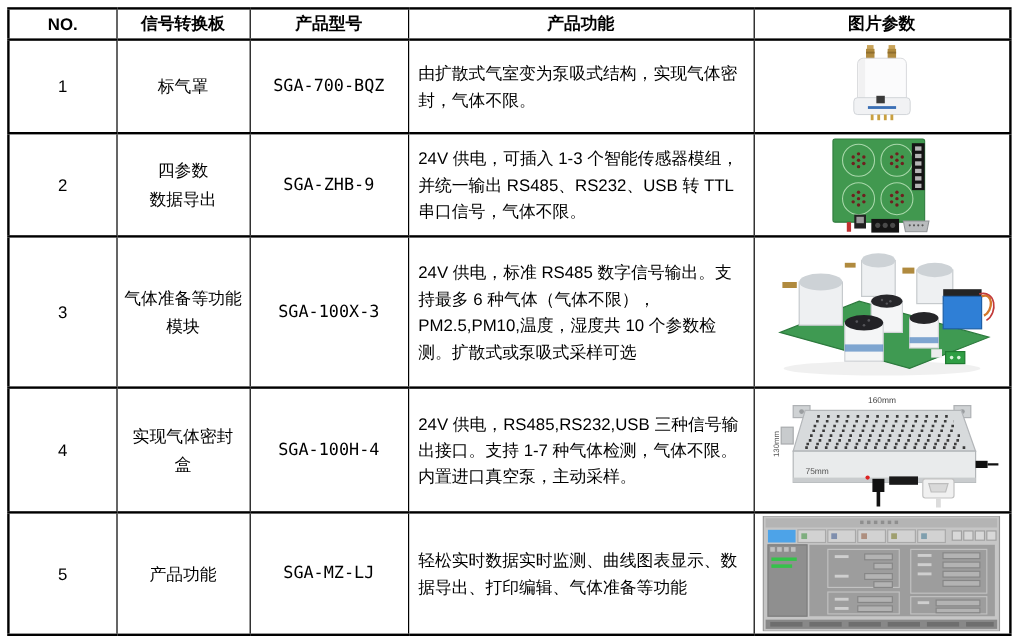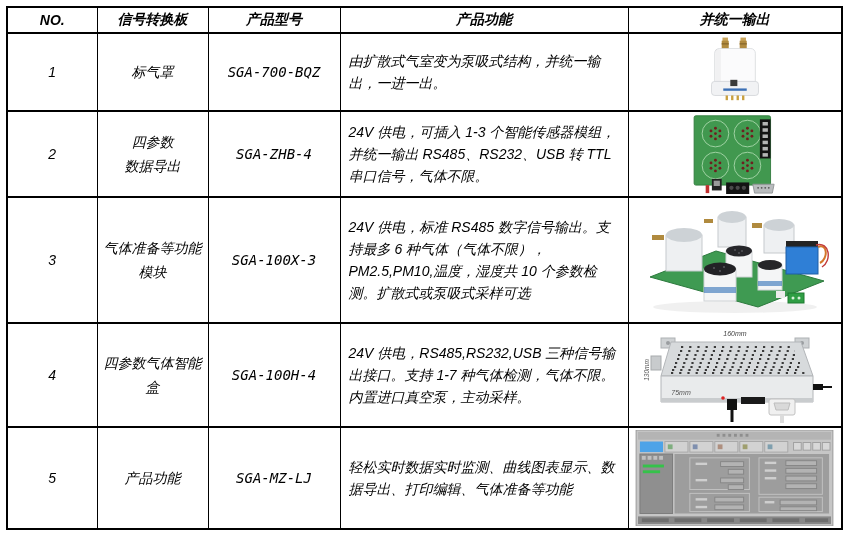--- a/index.html
+++ b/index.html
@@ -1,18 +1,18 @@
 <!DOCTYPE html>
 <html><head>
 <meta charset="utf-8">
 <style>
   html,body{margin:0;padding:0;background:#ffffff;}
   body{width:846px;height:533px;position:relative;overflow:hidden;
        font-family:"Liberation Sans","DejaVu Sans",sans-serif;color:#000;}
-  .wrap{position:absolute;left:6px;top:6px;font-style:italic;}
+  .wrap{position:absolute;left:6px;top:6px;}
   table{border-collapse:collapse;table-layout:fixed;width:835px;border:2px solid #000;}
   th,td{border:1px solid #000;border-top-width:2px;border-bottom-width:2px;
         padding:2px 6px;overflow:hidden;}
   th{font-size:14px;font-weight:bold;height:20px;text-align:center;}
   td.no,td.name,td.model{text-align:center;vertical-align:middle;font-size:14px;}
   td.name{white-space:pre-line;line-height:24px;}
   td.model{font-family:"DejaVu Sans Mono","Liberation Mono",monospace;font-size:14px;}
   td.func{font-size:14px;line-height:22px;padding:5px 8px;vertical-align:middle;text-align:left;}
   td.img{text-align:center;vertical-align:middle;padding:2px;}
   tr.r1{height:76px;} tr.r2{height:84px;} tr.r3{height:126px;}
@@ -31,28 +31,28 @@
         <col style="width:132px">
     <col style="width:288px">
         <col style="width:214px">
   </colgroup>
   <tbody>
         <tr>
     <th>NO.</th>
     <th>信号转换板</th>
     <th>产品型号</th>
     <th>产品功能</th>
-    <th>并统一输出</th>
+    <th>图片参数</th>
   </tr>
 
   <tr class="r1">
     <td class="no">1</td>
     <td class="name">标气罩</td>
     <td class="model">SGA-700-BQZ</td>
-    <td class="func">由扩散式气室变为泵吸式结构，并统一输出，一进一出。</td>
+    <td class="func">由扩散式气室变为泵吸式结构，实现气体密封，气体不限。</td>
     <td class="img">
       <svg width="92" height="72" viewBox="0 0 92 92">
         <rect x="30" y="2" width="7" height="5" fill="#c9a45a"></rect>
         <rect x="29" y="6" width="9" height="11" fill="#b08a3e"></rect>
         <rect x="29" y="9" width="9" height="2" fill="#8f6e2e"></rect>
         <rect x="53" y="2" width="7" height="5" fill="#c9a45a"></rect>
         <rect x="52" y="6" width="9" height="11" fill="#b08a3e"></rect>
         <rect x="52" y="9" width="9" height="2" fill="#8f6e2e"></rect>
         <rect x="20" y="16" width="52" height="48" rx="6" fill="#fbfbfc" stroke="#d6d8db"></rect>
         <rect x="21" y="17" width="7" height="46" fill="#000" opacity="0.04"></rect>
@@ -64,21 +64,21 @@
         <rect x="48" y="76" width="3" height="6" fill="#c9a040"></rect>
         <rect x="55" y="76" width="3" height="6" fill="#c9a040"></rect>
       </svg>
     </td>
   </tr>
 
   <tr class="r2">
     <td class="no">2</td>
     <td class="name">四参数
 数据导出</td>
-    <td class="model">SGA-ZHB-4</td>
+    <td class="model">SGA-ZHB-9</td>
     <td class="func">24V 供电，可插入 1-3 个智能传感器模组，并统一输出 RS485、RS232、USB 转 TTL 串口信号，气体不限。</td>
     <td class="img">
       <svg width="100" height="80" viewBox="0 0 100 90">
         <rect x="4" y="2" width="86" height="78" rx="2" fill="#41984f" stroke="#2e7a3c"></rect>
         <g stroke="#a9d8ab" fill="none">
           <circle cx="28" cy="22" r="15"></circle>
                 <circle cx="64" cy="22" r="15"></circle>
           <circle cx="28" cy="58" r="15"></circle>
                 <circle cx="64" cy="58" r="15"></circle>
         </g>
@@ -177,21 +177,21 @@
         <rect x="136" y="88" width="9" height="7" fill="#ececec"></rect>
         <rect x="148" y="90" width="16" height="10" fill="#2f9e44" stroke="#1f7a30"></rect>
         <circle cx="153" cy="95" r="1.5" fill="#d7f0d9"></circle>
               <circle cx="159" cy="95" r="1.5" fill="#d7f0d9"></circle>
       </svg>
     </td>
   </tr>
 
   <tr class="r4">
     <td class="no">4</td>
-    <td class="name">四参数气体智能
+    <td class="name">实现气体密封
 盒</td>
     <td class="model">SGA-100H-4</td>
     <td class="func">24V 供电，RS485,RS232,USB 三种信号输出接口。支持 1-7 种气体检测，气体不限。内置进口真空泵，主动采样。</td>
     <td class="img">
       <svg width="200" height="98" viewBox="0 0 200 98">
         <text x="100" y="10" text-anchor="middle" font-size="7" fill="#444">160mm</text>
         <text x="14" y="44" font-size="6.5" fill="#555" transform="rotate(-90 14 44)" text-anchor="middle">130mm</text>
         <rect x="26" y="12" width="14" height="10" fill="#cfd2d4" stroke="#aeb1b4"></rect>
         <circle cx="33" cy="17" r="2" fill="#9a9da0"></circle>
         <rect x="160" y="12" width="14" height="10" fill="#cfd2d4" stroke="#aeb1b4"></rect>

